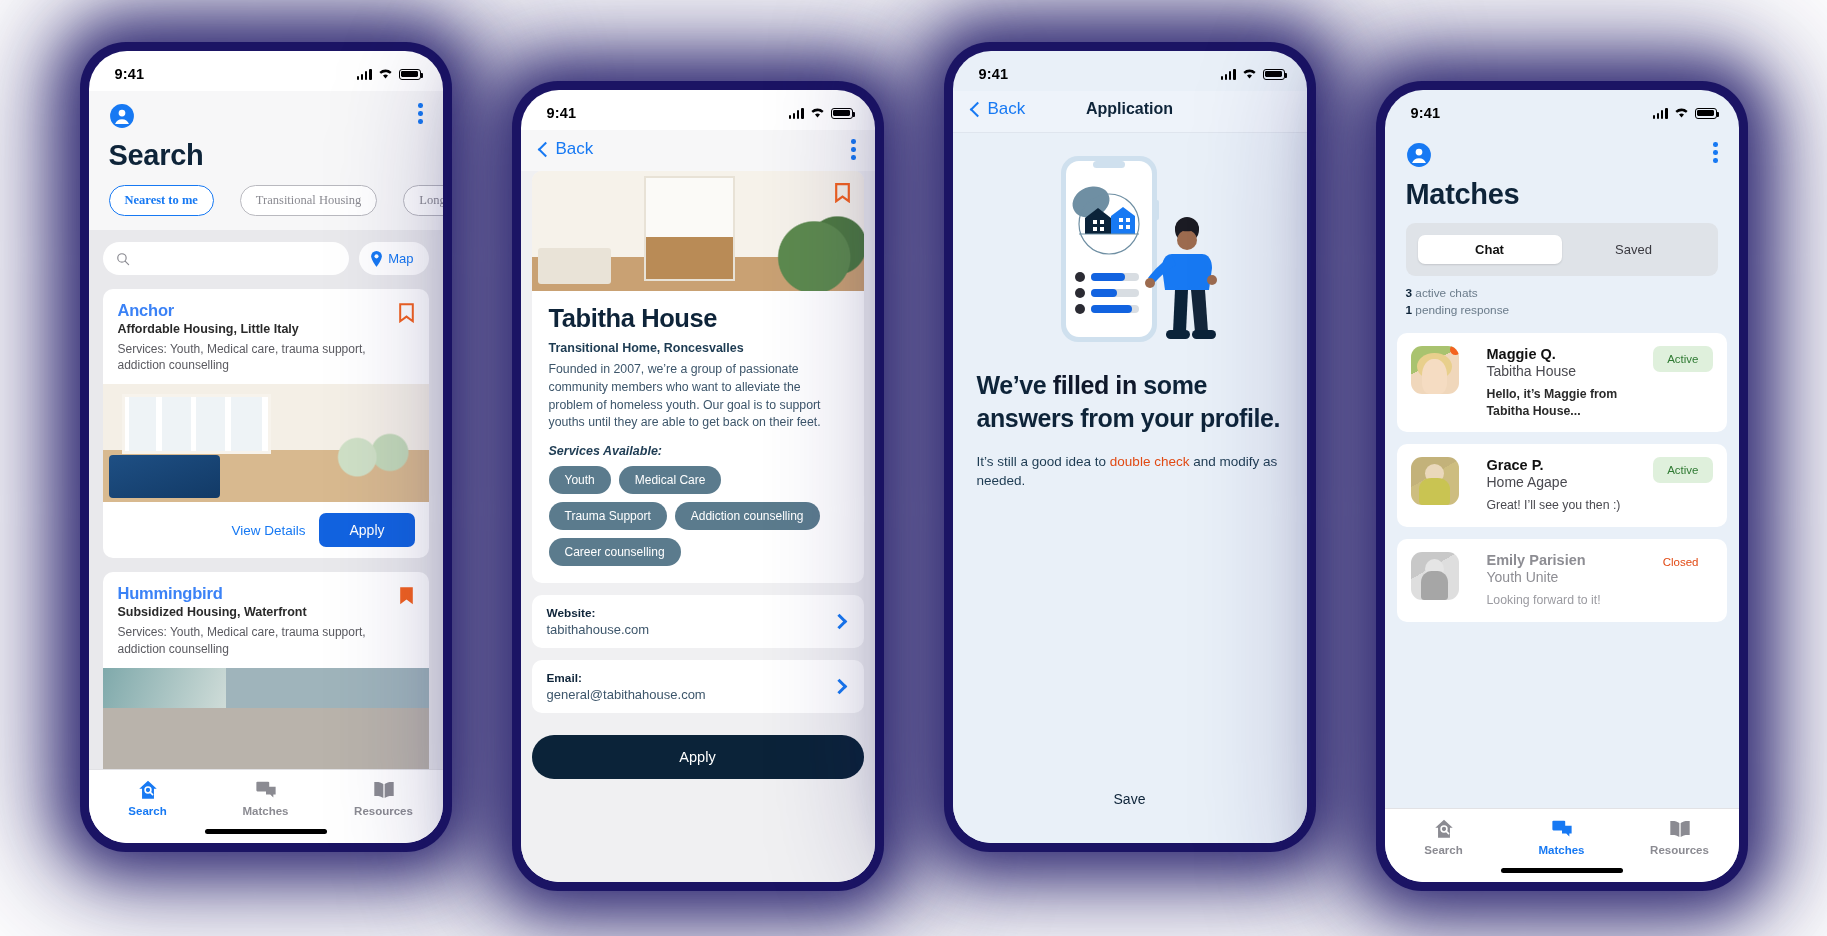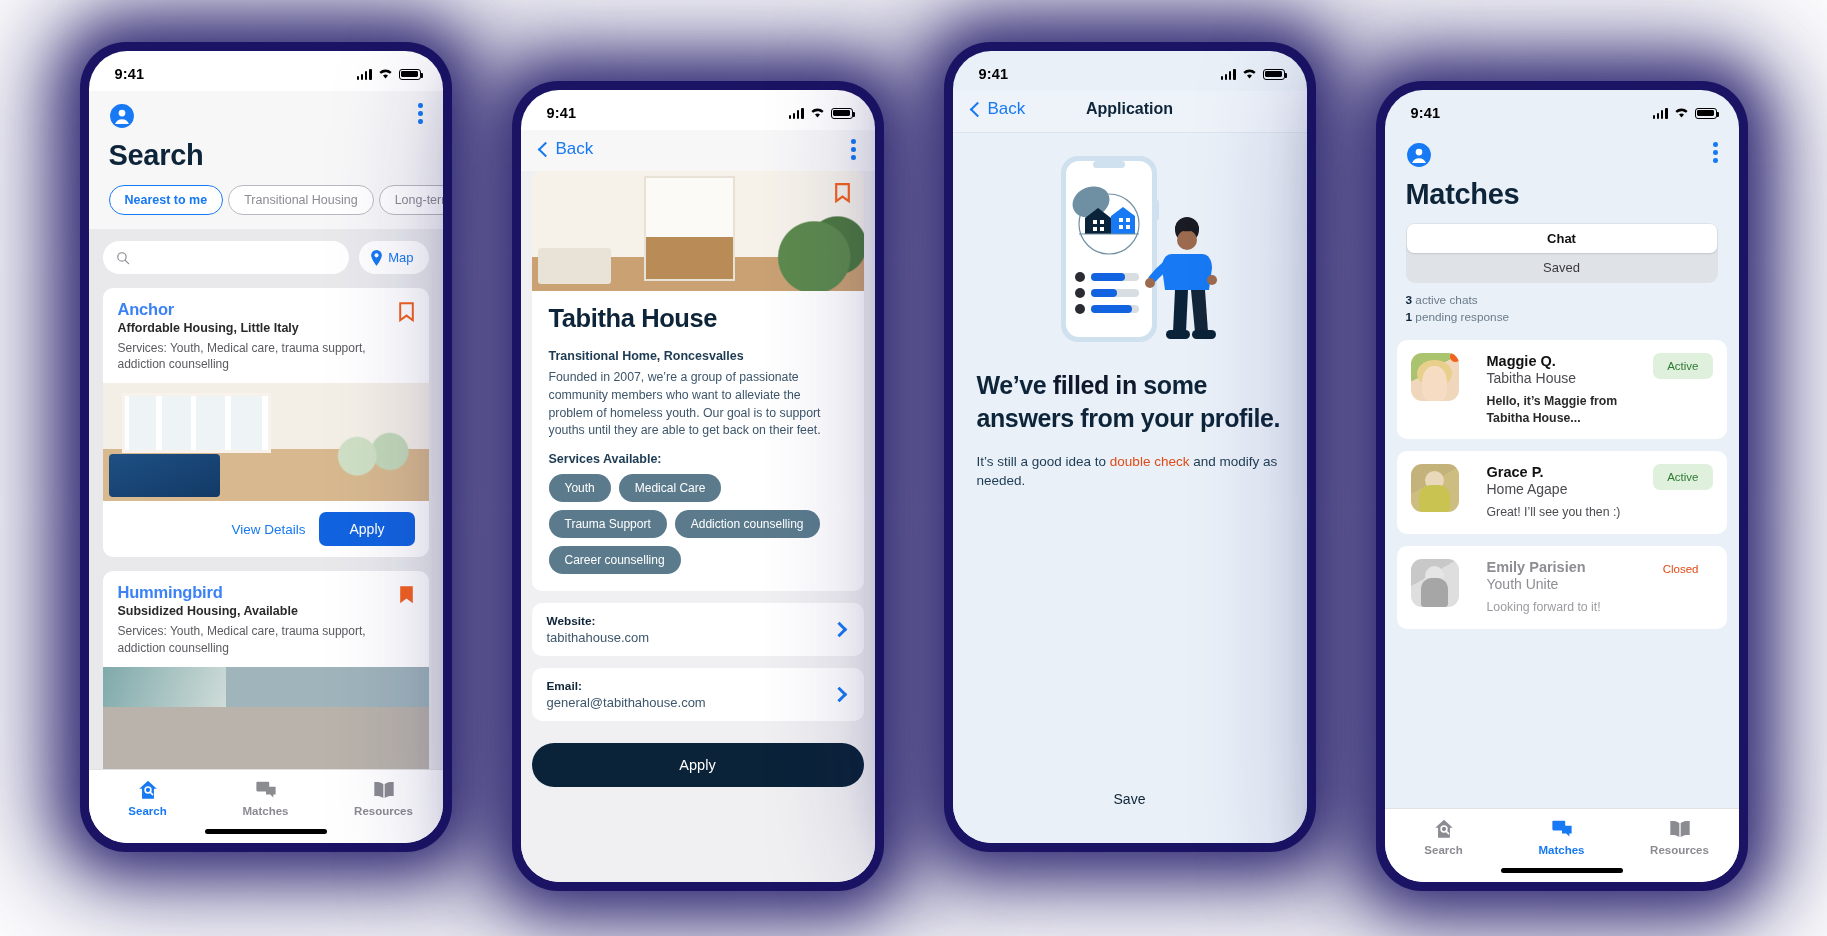--- a/index.html
+++ b/index.html
@@ -81,21 +81,21 @@
   .tabitem { flex: 1; display: flex; flex-direction: column; align-items: center; gap: 4px; cursor: pointer; }
   .tabitem .tlabel { font-size: 11.5px; color: #8b8b92; font-weight: bold; }
   .tabitem.active .tlabel { color: #1779f3; }
   .homebar { height: 24px; display: flex; align-items: center; justify-content: center; background: #fff; flex: none; }
   .homebar i { display: block; width: 122px; height: 5px; border-radius: 3px; background: #000; }
 
   
   .p1 .head { background: #f7f7f8; padding: 12px 20px 14px; flex: none; }
   .p1 .headtop { display: flex; justify-content: space-between; align-items: flex-start; }
   .p1 h1 { font-size: 29px; color: #0e2439; letter-spacing: -.3px; margin: 10px 0 13px; font-weight: bold; }
-  .chips { display: flex; gap: 5px; }
+  .chips { display: flex; gap: 26px; font-family: Liberation Serif, serif; }
   .chip {
     border: 1px solid #b9b9bf; border-radius: 999px;
     padding: 7px 15px; font-size: 12.5px; color: #8b8b92;
     white-space: nowrap; background: #fff; cursor: pointer; flex: none;
   }
   .chip.sel { border-color: #1779f3; color: #1779f3; font-weight: bold; }
   .p1 .body { flex: 1; background: #e9e9ec; padding: 12px 14px 0; overflow: hidden; }
   .searchrow { display: flex; gap: 10px; align-items: center; margin-bottom: 14px; }
   .searchbox {
     flex: 1; height: 33px; background: #fff; border-radius: 999px;
@@ -122,23 +122,23 @@
   }
 
   
   .p2 .navbar { background: #f7f7f8; padding: 9px 19px 11px; display: flex; align-items: center; justify-content: space-between; flex: none; }
   .p2 .body { flex: 1; background: #f0f0f2; padding: 0 11px; overflow: hidden; }
   .detailcard { background: #fff; border-radius: 10px; overflow: hidden; }
   .hero { height: 120px; position: relative; }
   .hero .bookmark { top: 12px; right: 14px; }
   .detailcard .dc-in { padding: 13px 17px 17px; }
   .p2 h1 { font-size: 25.5px; color: #0e2439; font-weight: bold; letter-spacing: -.4px; }
-  .p2 .sub { font-size: 12.5px; color: #1d3b52; font-weight: bold; margin-top: 16px; }
+  .p2 .sub { font-size: 12.5px; color: #1d3b52; font-weight: bold; margin-top: 8px; }
   .p2 .desc { font-size: 12.3px; color: #3d566b; line-height: 1.45; margin-top: 6px; }
-  .p2 .svclabel { font-size: 12.5px; color: #1d3b52; font-weight: bold; margin-top: 12px; }
+  .p2 .svclabel { font-size: 12.5px; color: #1d3b52; font-weight: bold; margin-top: 12px; font-style: italic; }
   .tags { display: flex; flex-wrap: wrap; gap: 8px; margin-top: 8px; }
   .tag { background: #5b7b8d; color: #fff; border-radius: 999px; padding: 7px 16px; font-size: 12px; cursor: pointer; }
   .inforow {
     background: #fff; border-radius: 10px; margin-top: 12px; padding: 11px 15px;
     display: flex; align-items: center; justify-content: space-between; cursor: pointer;
   }
   .inforow .lab { font-size: 11.8px; font-weight: bold; color: #0e2439; }
   .inforow .val { font-size: 13px; color: #3d566b; margin-top: 2px; }
   .chev-r { width: 11px; height: 11px; border-right: 3px solid #1779f3; border-top: 3px solid #1779f3; transform: rotate(45deg); margin-right: 4px; }
   .darkbtn {
@@ -160,21 +160,21 @@
   .p3 .note { font-size: 13.5px; color: #1d3b52; line-height: 1.42; margin-top: 18px; }
   .p3 .note .hl { color: #e14a14; }
   .p3 .foot { margin-top: auto; padding-bottom: 26px; }
   .savebtn { display: block; width: 100%; text-align: center; background: transparent; border: 0; color: #0e2439; font-size: 14px; padding: 10px 0; cursor: pointer; font-family: inherit; }
 
   
   .p4 .screen { background: #e9f0f8; }
   .p4 .head { background: #e9f0f8; padding: 12px 21px 10px; flex: none; }
   .p4 .headtop { display: flex; justify-content: space-between; align-items: flex-start; }
   .p4 h1 { font-size: 29px; color: #0e2439; font-weight: bold; letter-spacing: -.3px; margin: 10px 0 12px; }
-  .segctl { background: #dfe3e8; border-radius: 9px; padding: 1px; display: flex; flex-direction: column; }
+  .segctl { background: #dfe3e8; border-radius: 9px; padding: 12px; display: flex; }
   .seg { flex: 1; text-align: center; padding: 7px 0; font-size: 13px; color: #3a3a40; border-radius: 7px; cursor: pointer; }
   .seg.on { background: #fff; font-weight: bold; color: #111; box-shadow: 0 1px 2px rgba(0,0,0,.13); }
   .counts { margin-top: 9px; font-size: 11.8px; color: #6a7b8a; line-height: 1.45; }
   .counts b { color: #0e2439; }
   .p4 .body { flex: 1; padding: 4px 12px 0; overflow: hidden; }
   .chatcard { background: #fff; border-radius: 10px; padding: 13px 14px; margin-bottom: 12px; display: flex; gap: 28px; }
   .thumb { width: 48px; height: 48px; border-radius: 11px; flex: none; position: relative; overflow: hidden; }
   .dot-new { position: absolute; top: -2px; right: -2px; width: 11px; height: 11px; border-radius: 50%; background: #f4621f; }
   .chatmid { flex: 1; min-width: 0; }
   .cname { font-size: 14.5px; font-weight: bold; color: #111; }
@@ -319,21 +319,21 @@
           <div class="photo ph-living"></div>
           <div class="cactions">
             <span class="linkbtn">View Details</span>
             <button class="primarybtn">Apply</button>
           </div>
         </div>
 
         <div class="card">
           <div class="ctop">
             <h2>Hummingbird</h2>
-            <div class="sub">Subsidized Housing, Available</div>
+            <div class="sub">Subsidized Housing, Waterfront</div>
             <div class="svc">Services: Youth, Medical care, trauma support, addiction counselling</div>
             <svg class="bookmark" width="15" height="20" viewBox="0 0 15 20">
                 <path d="M1.2 1.2h12.6v17l-6.3-4.6-6.3 4.6z" fill="#f4621f"></path>
               </svg>
           </div>
           <div class="photo ph-stone"></div>
         </div>
       </div>
 
       <div class="tabbar">

